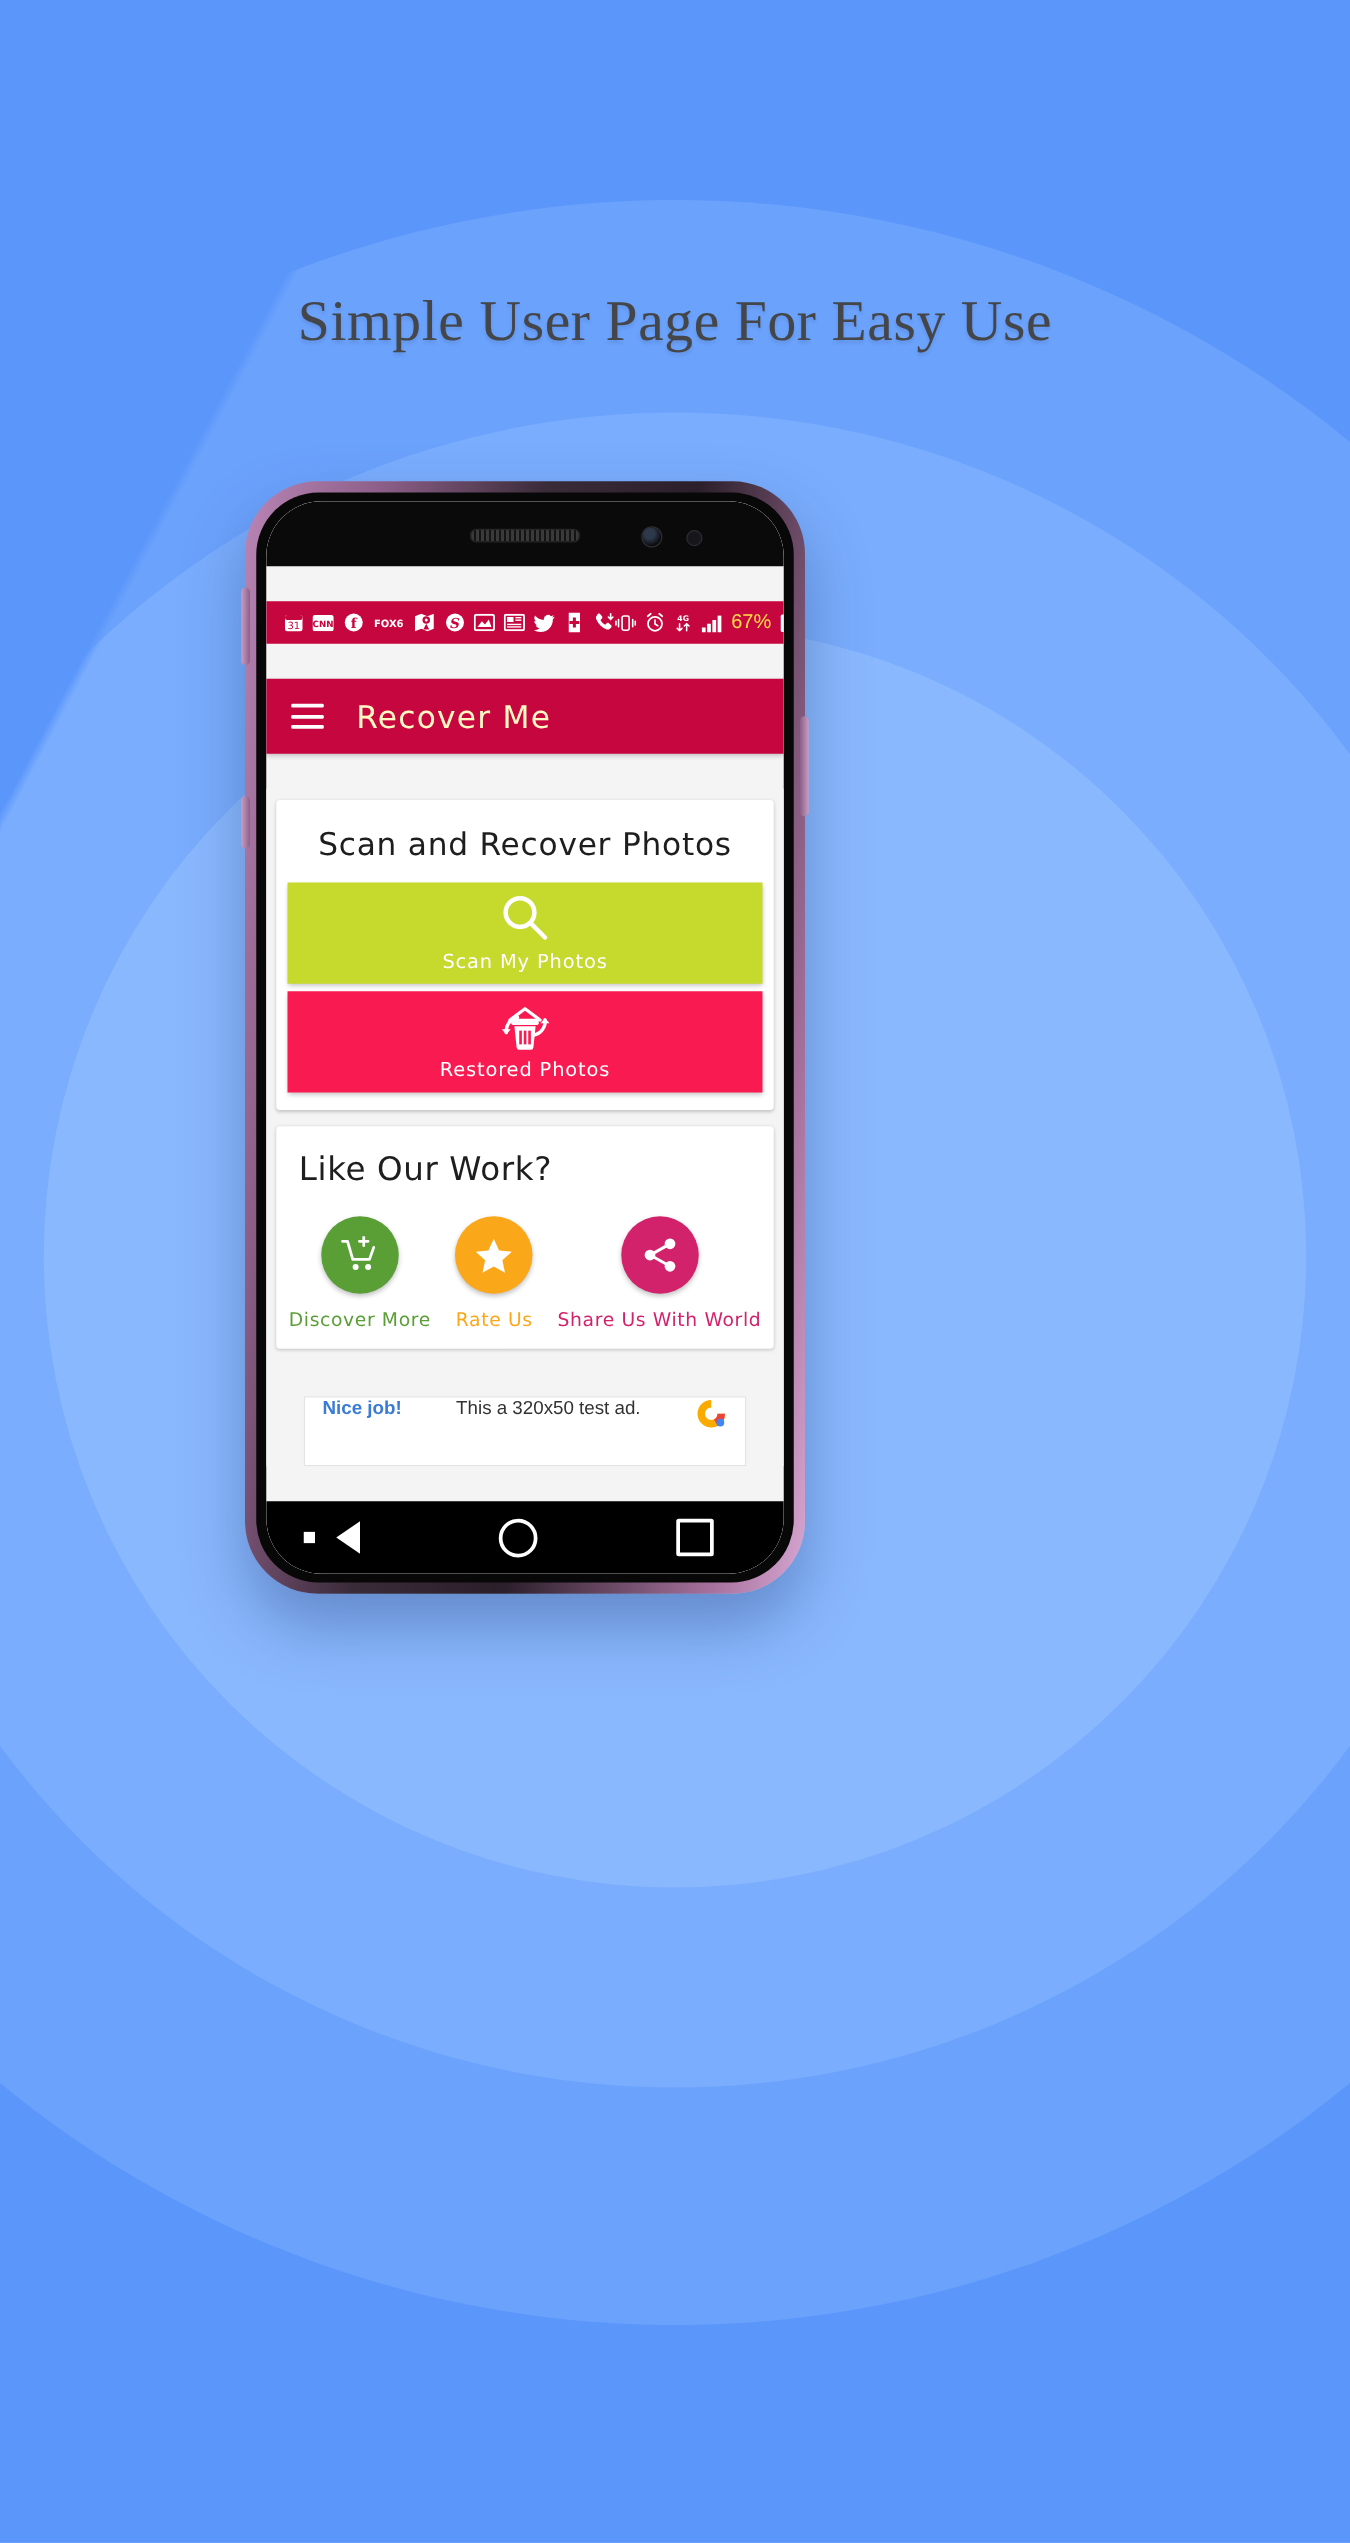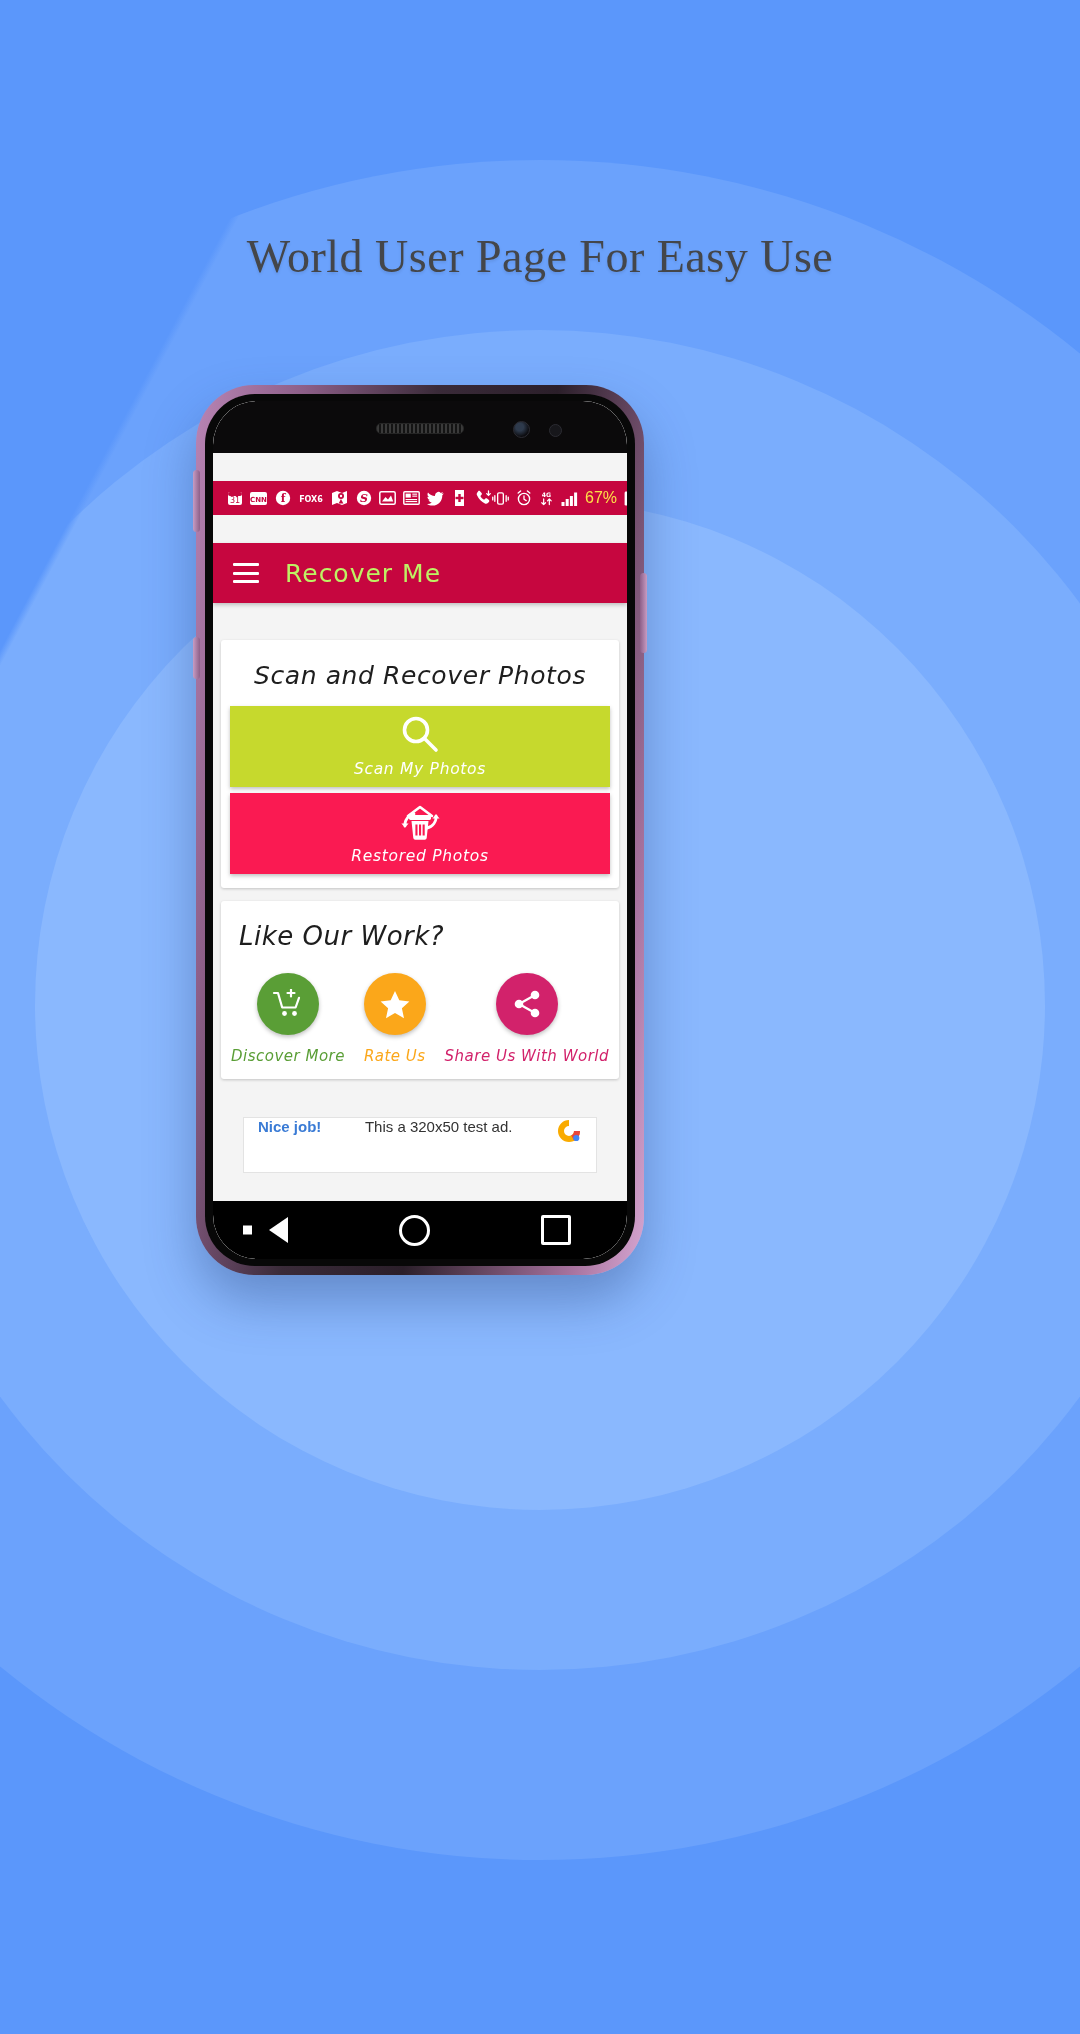--- a/index.html
+++ b/index.html
@@ -75,30 +75,29 @@
 
   
   .appbar{
     flex:none;height:60px;background:#c6063f;display:flex;align-items:center;
     padding:0 20px;gap:26px;
     box-shadow:0 2px 4px rgba(0,0,0,.22);
   }
   .hamburger{width:26px;height:20px;display:flex;flex-direction:column;justify-content:space-between;}
   .hamburger i{display:block;height:3px;background:#fff;border-radius:1px;}
   .app-title{
-    color:#bef264;font-size:25px;letter-spacing:1px;
+    color:#fef9c3;font-size:25px;letter-spacing:1px;
     font-family:"DejaVu Sans", sans-serif;
   }
 
   
   .content{flex:1;background:#f4f4f4;padding:9px 8px 0;overflow:hidden;position:relative;}
   .card{
     background:#fff;border-radius:3px;margin-bottom:13px;
     box-shadow:0 1px 3px rgba(0,0,0,.20);
-    font-style:italic;
   }
   .card-title{
     text-align:center;font-size:25px;color:#1e1e1e;padding:21px 0 6px;
     font-family:"DejaVu Sans",sans-serif;letter-spacing:.6px;
   }
   .btn-row{display:flex;gap:6px;padding:10px 9px 14px;flex-direction:column;}
   .bigbtn{
     flex:1;height:103px;display:flex;flex-direction:column;
     align-items:center;justify-content:center;gap:3px;
     box-shadow:0 2px 4px rgba(0,0,0,.25);position:relative;
@@ -145,21 +144,21 @@
 </head>
 <body>
 
 <div class="bg-wrap">
   <div class="ring r1"></div>
   <div class="ring r2"></div>
   <div class="ring r3"></div>
   <div class="bg-diag"></div>
 </div>
 
-<div class="headline">World User Page For Easy Use</div>
+<div class="headline">Simple User Page For Easy Use</div>
 
 <div class="phone">
   <div class="sbtn l1"></div>
   <div class="sbtn l2"></div>
   <div class="sbtn r1"></div>
 
   <div class="phone-inner">
     <div class="screen">
 
       <div class="bezel-top">

